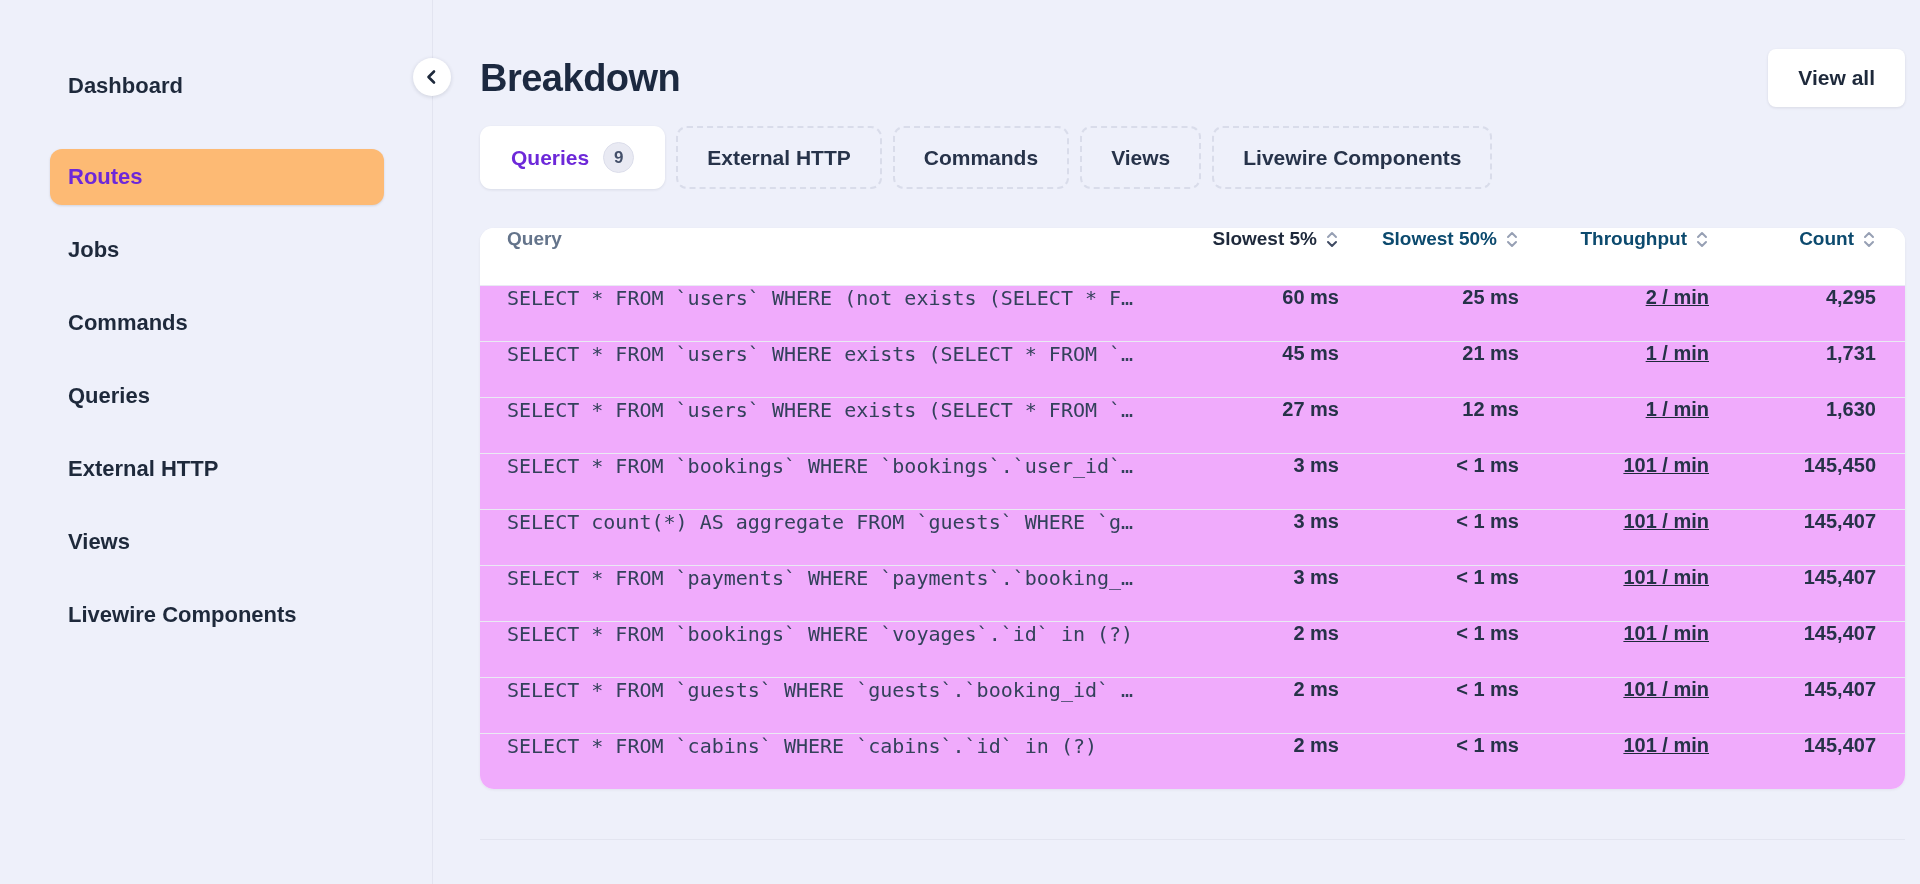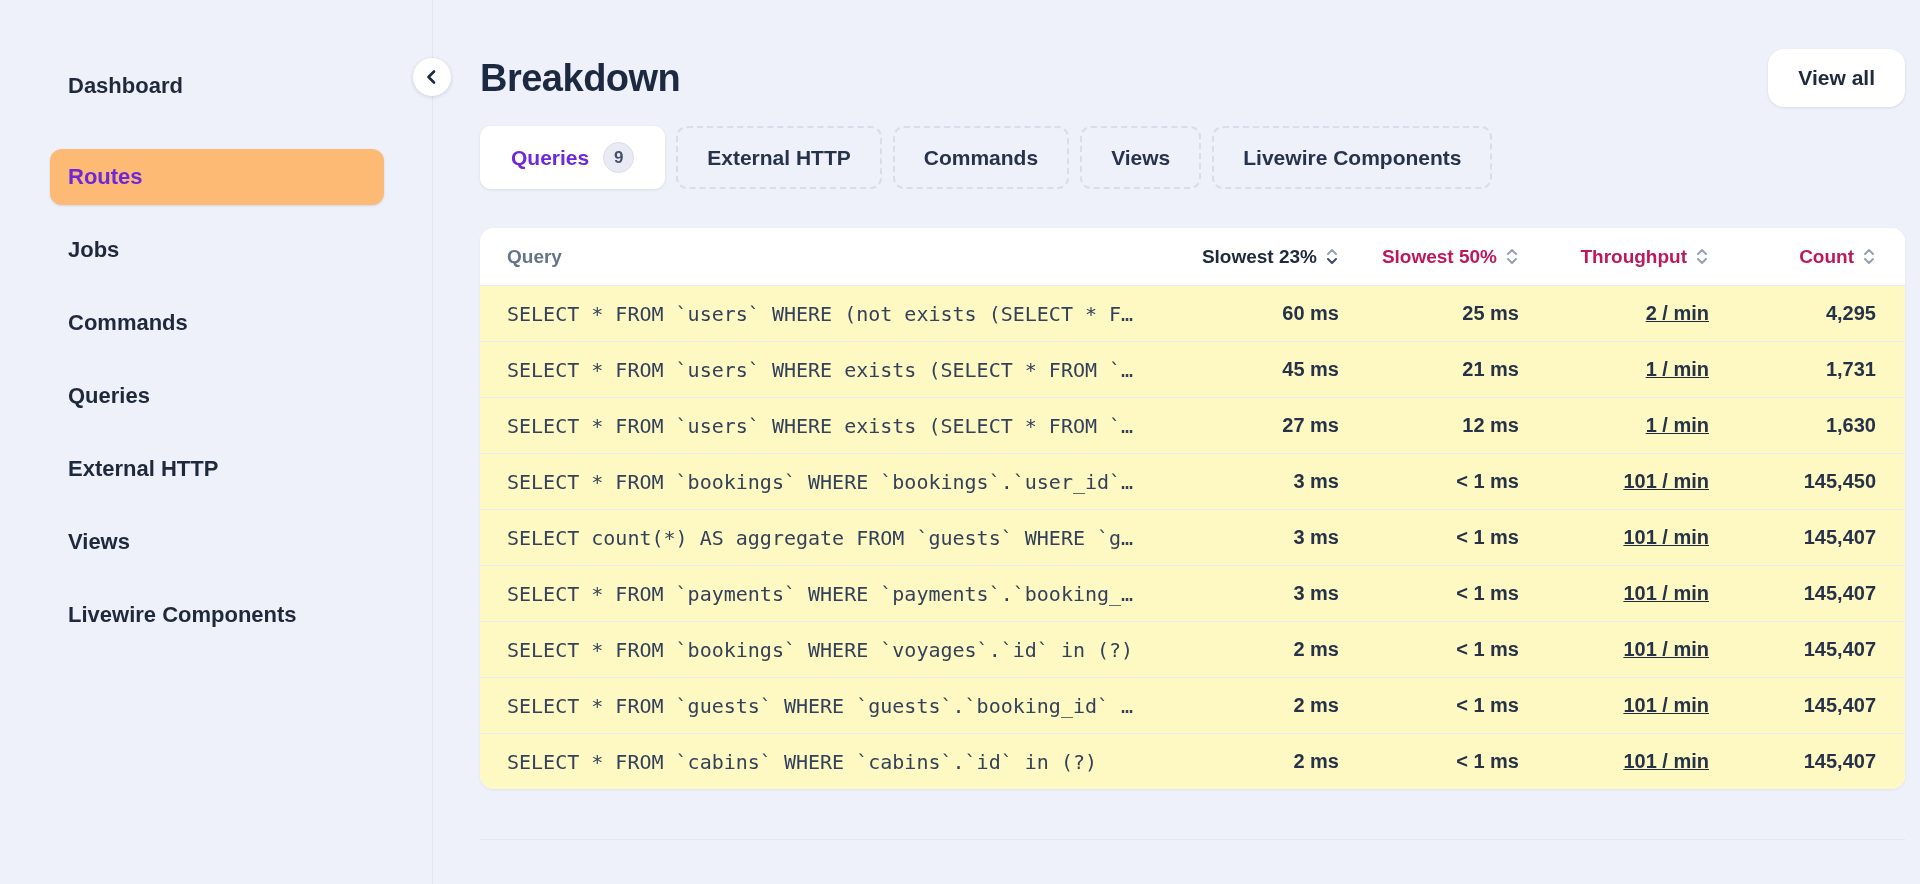--- a/index.html
+++ b/index.html
@@ -37,21 +37,21 @@
   }
 
   
   .main { flex:1; padding:0 15px 0 47px; }
   .title-row {
     padding-top:52px; height:104px;
     display:flex; justify-content:space-between; align-items:center;
   }
   .page-title { font-size:38px; font-weight:800; letter-spacing:-.5px; color:#1c2940; }
   .view-all-btn {
-    height:58px; padding:0 30px; border:none; border-radius:16px;
+    height:58px; padding:0 30px; border:none; border-radius:8px;
     background:#ffffff; font-family:inherit;
     font-size:21px; font-weight:700; color:#1e293b; cursor:pointer;
     box-shadow:0 1px 3px rgba(15,23,42,.10);
   }
 
   
   .tabs { display:flex; gap:11px; margin-top:22px; }
   .tab {
     height:63px; display:flex; align-items:center; gap:14px;
     padding:0 29px; border-radius:11px;
@@ -69,29 +69,29 @@
     background:#e9eaf3; border:1px solid #dcdeeb;
     display:flex; align-items:center; justify-content:center;
     font-size:17px; font-weight:700; color:#44506a;
   }
 
   
   .card {
     margin-top:39px; border-radius:14px; overflow:hidden;
     background:#ffffff; box-shadow:0 1px 3px rgba(15,23,42,.06);
   }
-  .trow { display:flex; align-items:center; }
+  .trow { display:flex; align-items:flex-start; }
   .thead { height:57px; background:#ffffff; }
-  .tbody-row { height:56px; background:#fef9c3; border-top:1px solid #e9eaf3; }
+  .tbody-row { height:56px; background:#f0abfc; border-top:1px solid #e9eaf3; }
   .c-query { flex:1; padding-left:27px; overflow:hidden; }
   .c-num   { flex:0 0 180px; text-align:right; }
   .c-tp    { flex:0 0 190px; text-align:right;text-decoration:underline; }
   .c-count { flex:0 0 196px; text-align:right; padding-right:29px; }
   .th {
-    font-size:19px; font-weight:700; color:#be185d;
+    font-size:19px; font-weight:700; color:#0c4a6e;
     display:inline-flex; align-items:center; justify-content:flex-end; gap:8px;
     background:none; border:none; font-family:inherit; cursor:pointer; padding:0;
   }
   .c-query .th { justify-content:flex-start; cursor:default; color:#64748b; }
   .th.sort-active { color:#1e293b; }
   .sort-icon { display:inline-block; }
   .sort-icon path { fill:none; stroke:#97a0b4; stroke-width:2; stroke-linecap:round; stroke-linejoin:round; }
   .th.sort-active .sort-icon path.down { stroke:#3f4b63; }
   .query-text {
     font-family:"DejaVu Sans Mono", monospace;
@@ -169,21 +169,21 @@
     </div>
 
     <section class="card">
 
       <div class="trow thead">
         <div class="c-query">
           <span class="th">Query</span>
         </div>
         <div class="c-num">
           <button class="th sort-active">
-            <span>Slowest 23%</span>
+            <span>Slowest 5%</span>
             <svg class="sort-icon" width="14" height="19" viewBox="0 0 14 19">
                 <path class="up" d="M3 7 L7 3 L11 7"></path>
                 <path class="down" d="M3 12 L7 16 L11 12"></path>
               </svg>
           </button>
         </div>
         <div class="c-num">
           <button class="th">
             <span>Slowest 50%</span>
             <svg class="sort-icon" width="14" height="19" viewBox="0 0 14 19">

